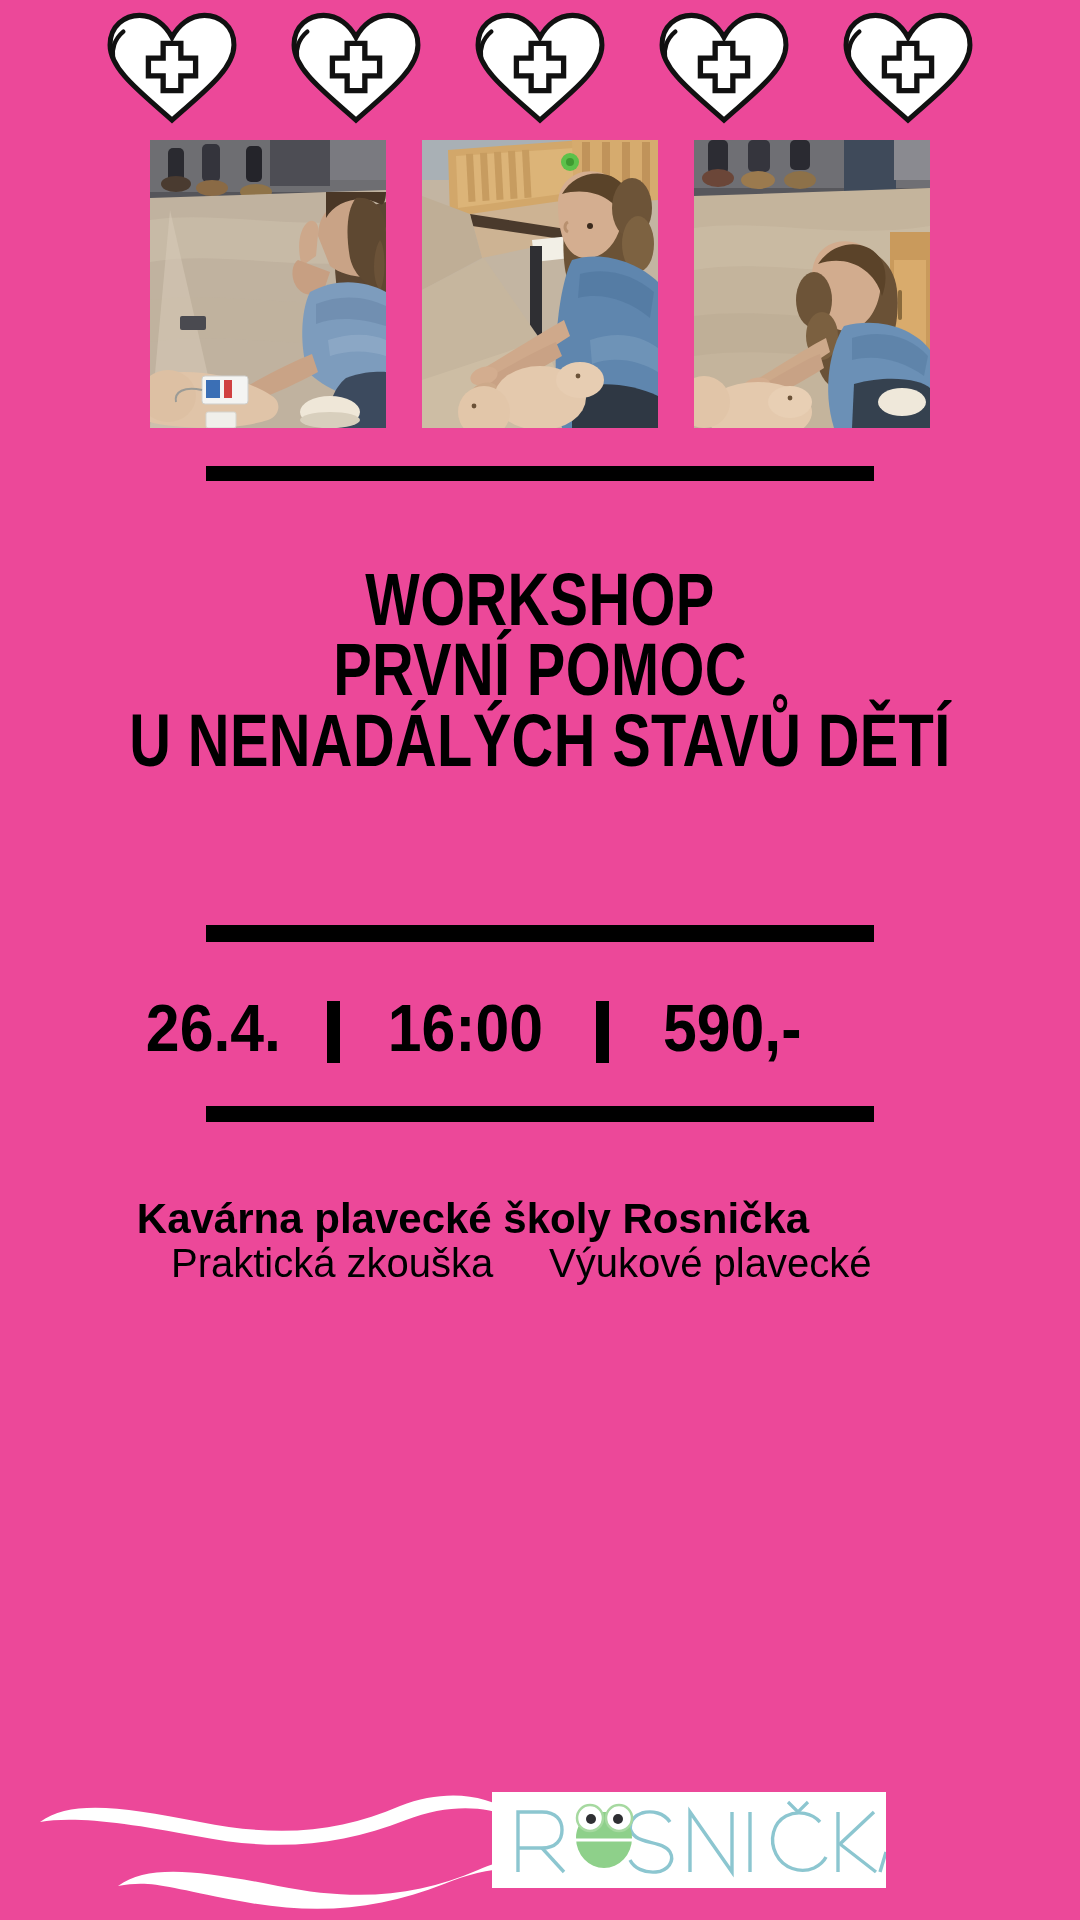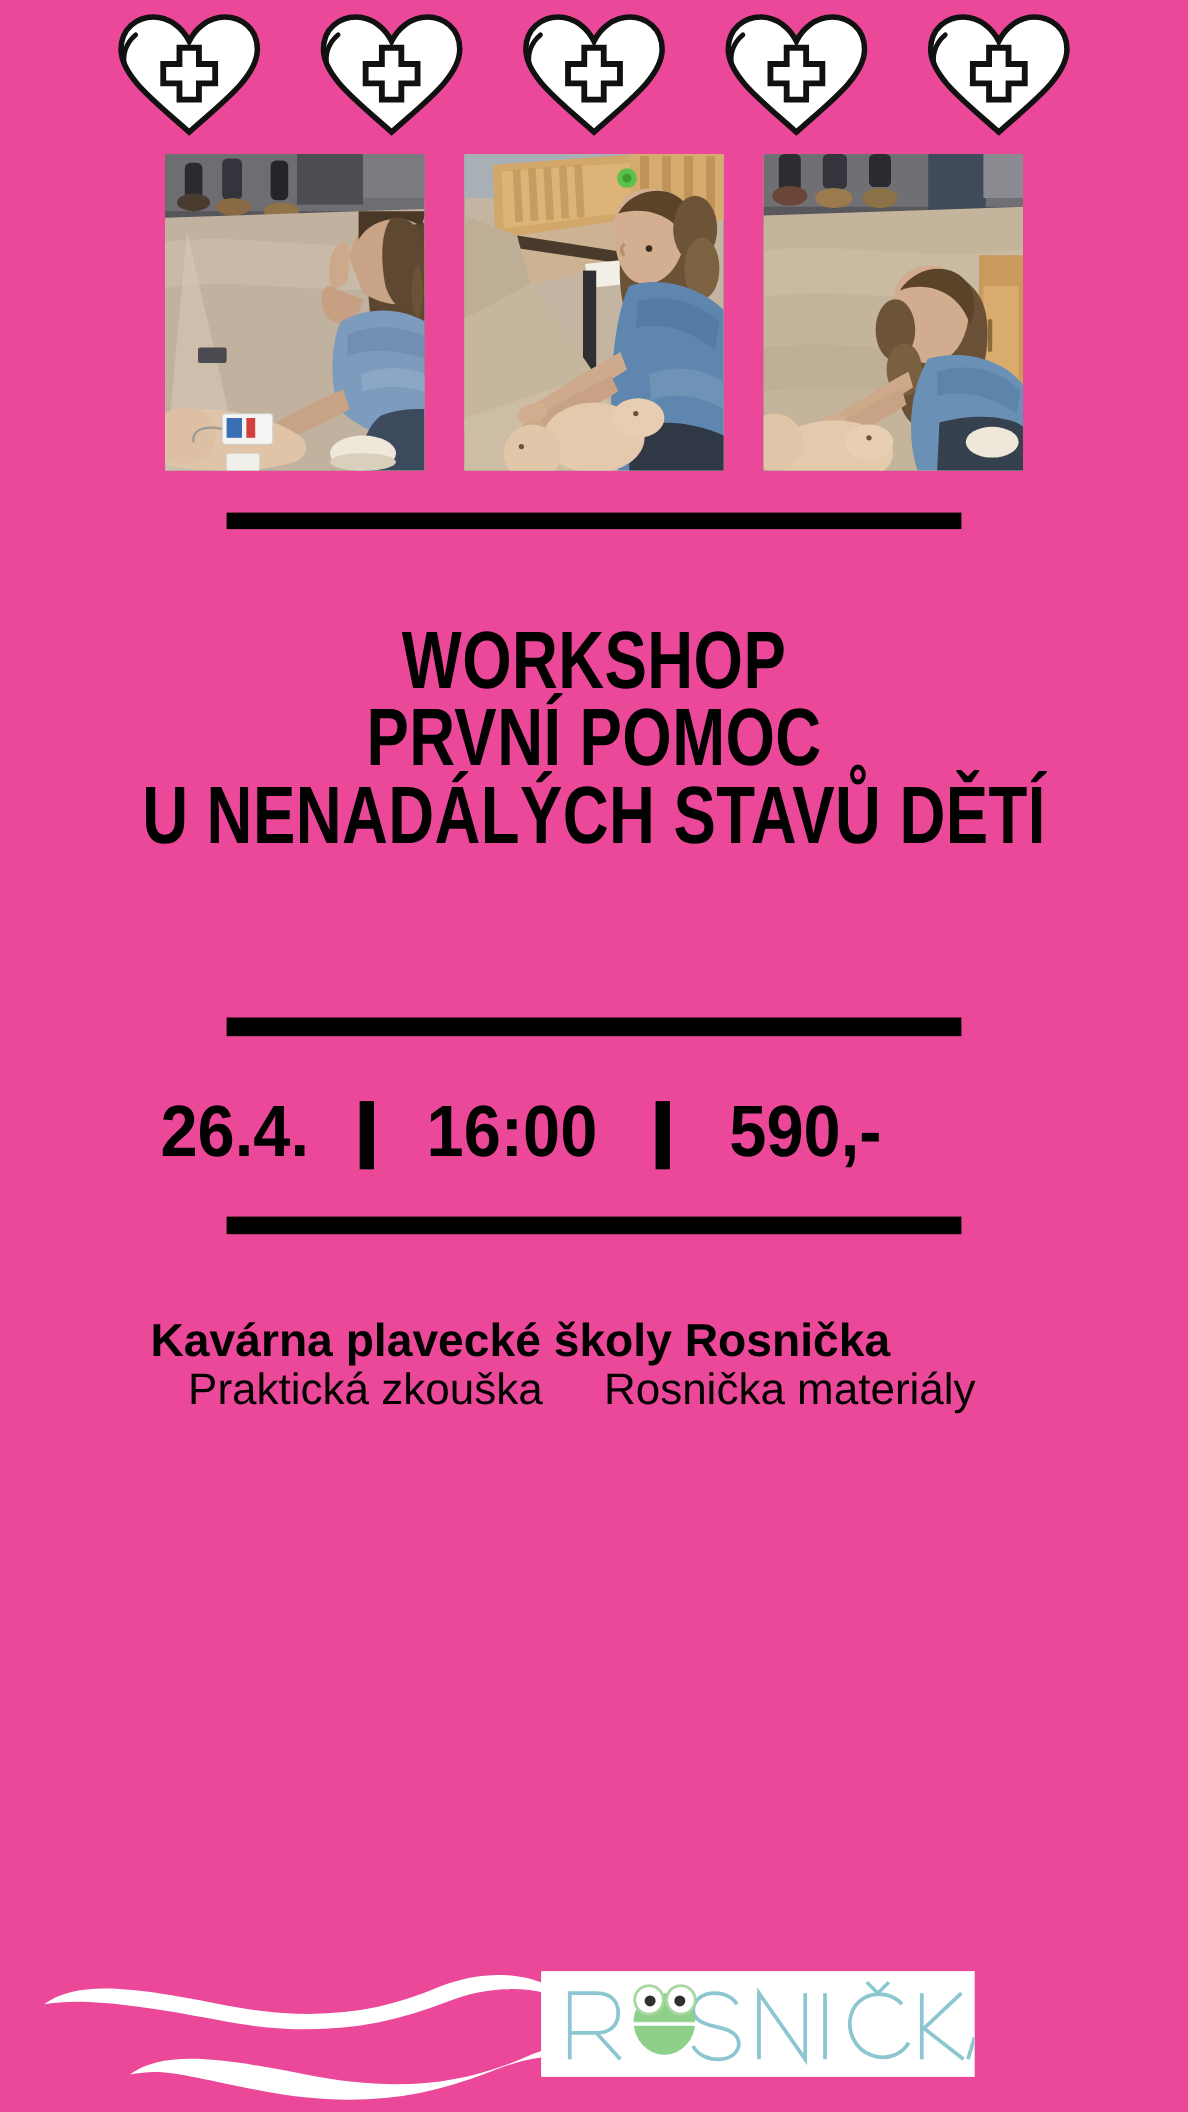--- a/index.html
+++ b/index.html
@@ -403,21 +403,21 @@
     <span class="seg">590,-</span>
   </div>
 
   <div class="rule rule-bottom"></div>
 
   <div class="venue">Kavárna plavecké školy Rosnička</div>
 
   <div class="features">
     <div class="frow">
       <span class="fcol-l">Praktická zkouška</span>
-      <span class="fcol-r">Rosnička materiály</span>
+      <span class="fcol-r">Výukové plavecké</span>
     </div>
   </div>
 
 
   <svg class="waves" viewBox="0 0 540 160">
     <path d="M40 62 C70 40 120 46 200 62 C280 78 340 72 400 46 C450 26 500 36 520 62 C494 46 452 42 406 60 C340 86 276 92 196 76 C124 62 72 56 40 62 Z" fill="#ffffff"></path>
     <path d="M118 126 C148 104 198 110 278 126 C358 142 418 136 478 110 C520 92 540 100 540 114 C512 104 478 110 444 124 C378 150 314 156 234 140 C162 126 150 120 118 126 Z" fill="#ffffff"></path>
   </svg>
 
   <div class="logo-box">

